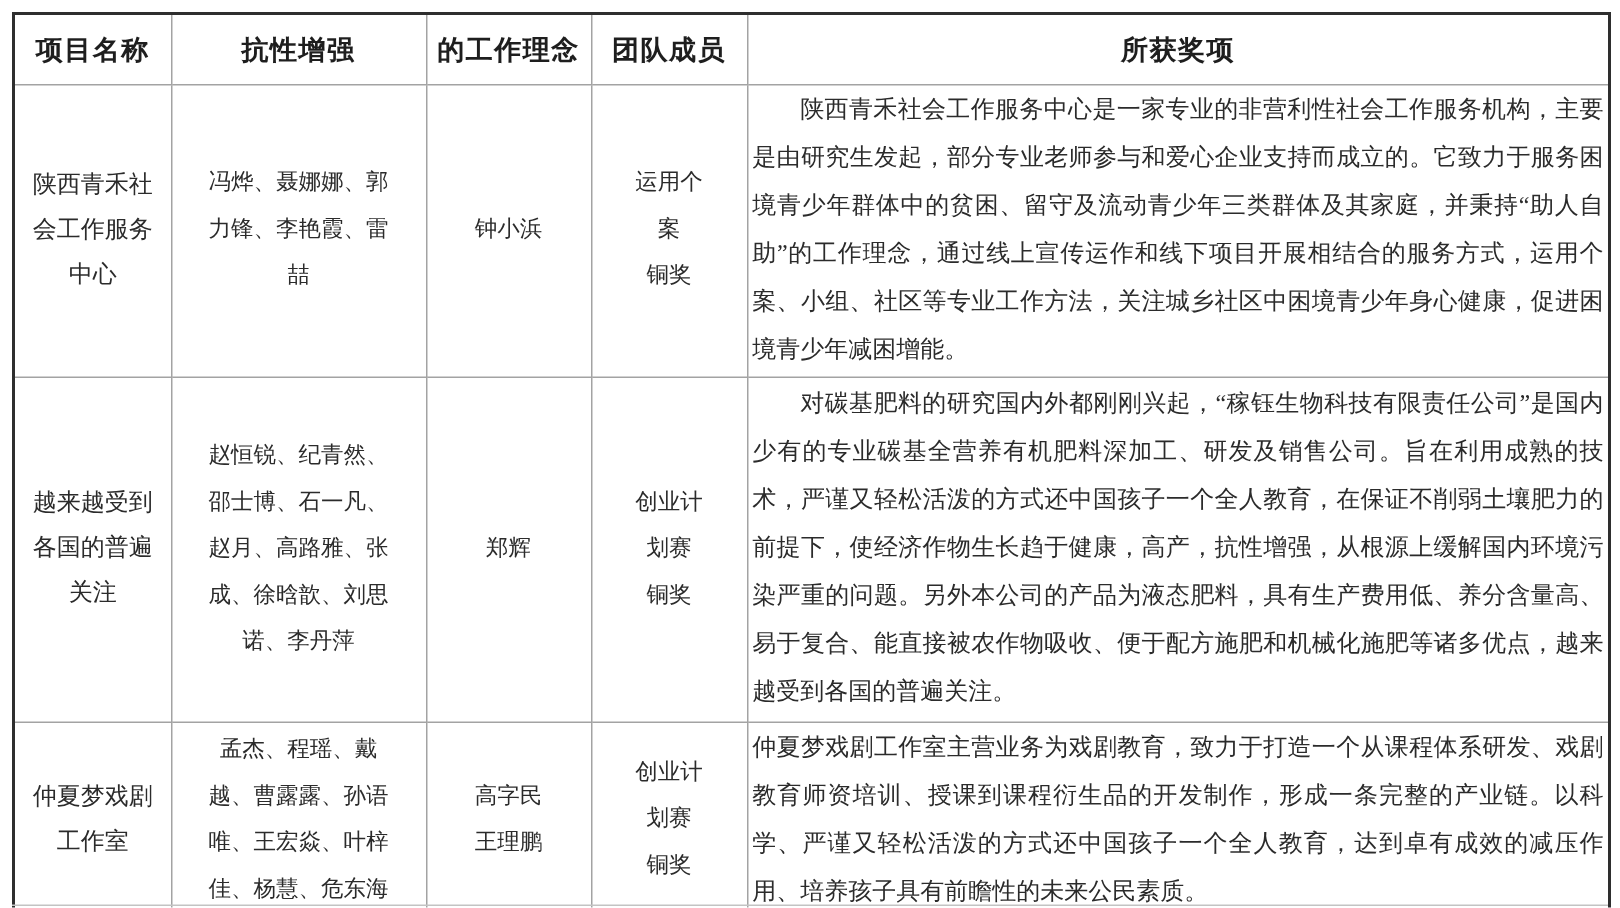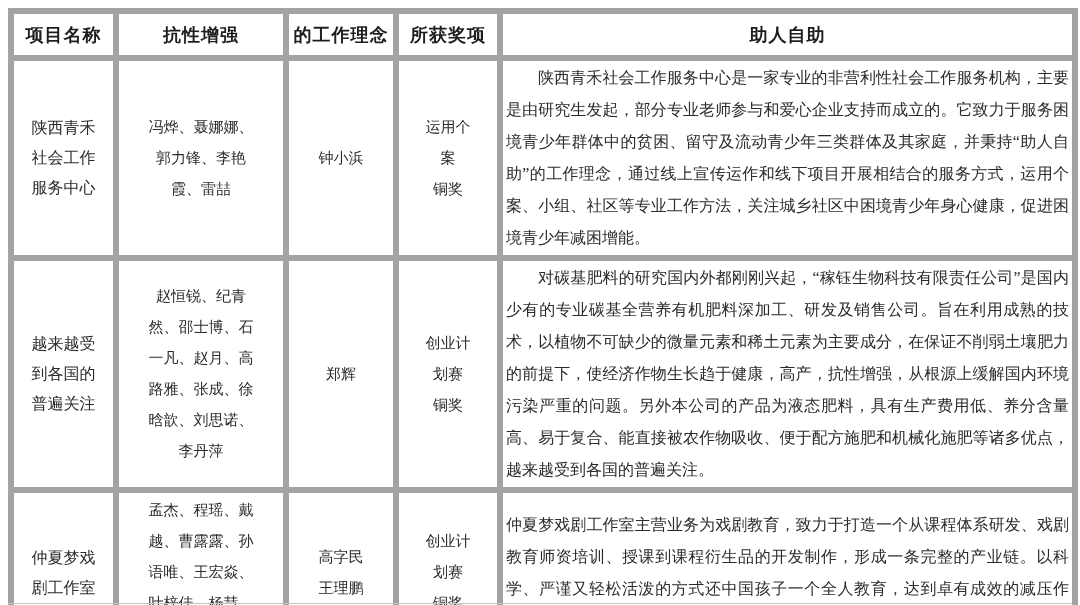--- a/index.html
+++ b/index.html
@@ -13,21 +13,21 @@
   }
   .doc-table{
     position:absolute;
     left:8px;top:8px;
     width:1064px;
     border-collapse:collapse;
     table-layout:fixed;
     background:#fff;
   }
   .doc-table td,.doc-table th{
-    border:6px solid #a3a3a3;
+    border:1px solid #a3a3a3;
     overflow:hidden;
     vertical-align:middle;
     margin-left:38px;
   }
   .doc-table{border:2px solid #2e2e2e;}
   col.c-name{width:105px;}
   col.c-members{width:170px;}
   col.c-advisor{width:110px;}
   col.c-award{width:104px;}
   col.c-intro{width:575px;}
@@ -80,22 +80,22 @@
       <col class="c-members">
       <col class="c-advisor">
       <col class="c-award">
       <col class="c-intro">
   </colgroup>
   <tbody>
       <tr class="header-row">
     <th class="hcell">项目名称</th>
     <th class="hcell">抗性增强</th>
     <th class="hcell">的工作理念</th>
+    <th class="hcell">团队成员</th>
     <th class="hcell">所获奖项</th>
-    <th class="hcell">助人自助</th>
   </tr>
 
   <tr class="row-1">
     <td class="cell-center name-cell">陕西青禾社会工作服务中心</td>
     <td class="cell-center">冯烨、聂娜娜、郭力锋、李艳霞、雷喆</td>
     <td class="cell-center">
       <span class="stack-line">钟小浜</span>
     </td>
     <td class="cell-center">
       <span class="stack-line">运用个案</span>
@@ -110,21 +110,21 @@
     <td class="cell-center name-cell">越来越受到各国的普遍关注</td>
     <td class="cell-center">赵恒锐、纪青然、邵士博、石一凡、赵月、高路雅、张成、徐晗歆、刘思诺、李丹萍</td>
     <td class="cell-center">
       <span class="stack-line">郑辉</span>
     </td>
     <td class="cell-center">
       <span class="stack-line">创业计划赛</span>
       <span class="stack-line">铜奖</span>
     </td>
     <td class="intro-cell">
-      <p class="intro-text indent">对碳基肥料的研究国内外都刚刚兴起，“稼钰生物科技有限责任公司”是国内少有的专业碳基全营养有机肥料深加工、研发及销售公司。旨在利用成熟的技术，以植物不可缺少的微量元素和稀土元素为主要成分，在保证不削弱土壤肥力的前提下，使经济作物生长趋于健康，高产，抗性增强，从根源上缓解国内环境污染严重的问题。另外本公司的产品为液态肥料，具有生产费用低、养分含量高、易于复合、能直接被农作物吸收、便于配方施肥和机械化施肥等诸多优点，越来越受到各国的普遍关注。</p>
+      <p class="intro-text indent">对碳基肥料的研究国内外都刚刚兴起，“稼钰生物科技有限责任公司”是国内少有的专业碳基全营养有机肥料深加工、研发及销售公司。旨在利用成熟的技术，严谨又轻松活泼的方式还中国孩子一个全人教育，在保证不削弱土壤肥力的前提下，使经济作物生长趋于健康，高产，抗性增强，从根源上缓解国内环境污染严重的问题。另外本公司的产品为液态肥料，具有生产费用低、养分含量高、易于复合、能直接被农作物吸收、便于配方施肥和机械化施肥等诸多优点，越来越受到各国的普遍关注。</p>
     </td>
   </tr>
 
   <tr class="row-3">
     <td class="cell-center name-cell">仲夏梦戏剧工作室</td>
     <td class="cell-center">孟杰、程瑶、戴越、曹露露、孙语唯、王宏焱、叶梓佳、杨慧、危东海</td>
     <td class="cell-center">
       <span class="stack-line">高字民</span>
       <span class="stack-line">王理鹏</span>
     </td>

